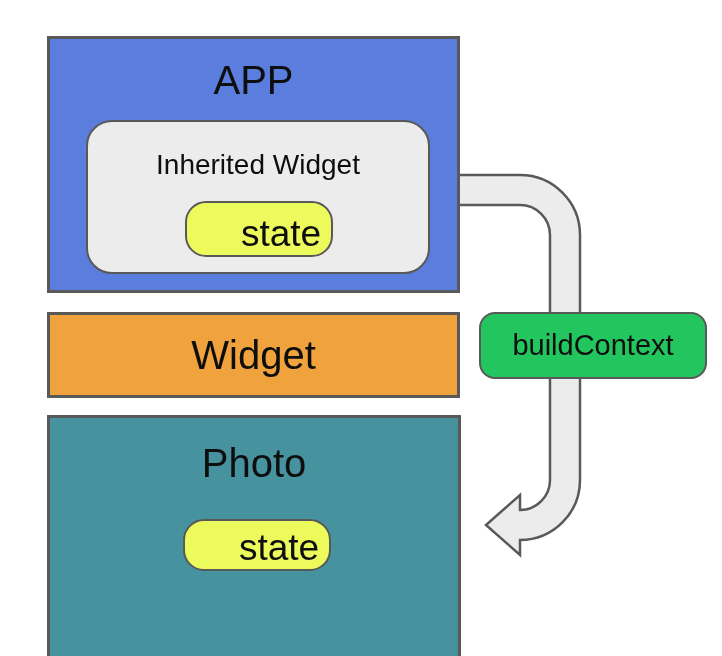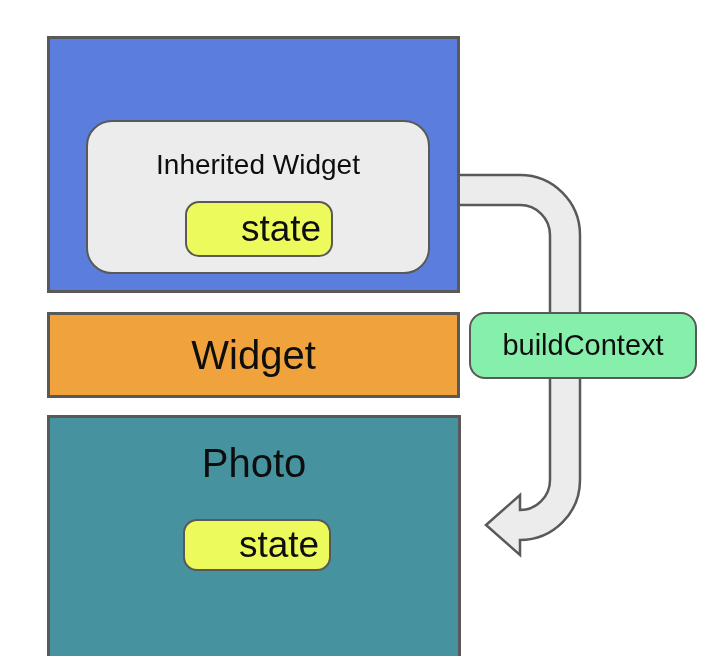--- a/index.html
+++ b/index.html
@@ -29,22 +29,22 @@
   .gallery-title { font-size: 40px; }
 
   .inherited-box {
     position: absolute; left: 36px; top: 81px; width: 344px; height: 154px;
     box-sizing: border-box; border: 2.5px solid #595959; border-radius: 26px;
   }
   .inherited-title { font-size: 28px; line-height: 1.2; text-align: center; padding-top: 26px; }
 
   .state-chip {
     position: absolute; box-sizing: border-box;
-    border: 2.5px solid #595959; border-radius: 14px;
-    display: flex; align-items: center; justify-content: center;
+    border: 2.5px solid #595959; border-radius: 21px;
+    display: flex; align-items: flex-end; justify-content: center;
     font-size: 37px;
     padding-left: 44px;
   }
   .state-chip-app   { left: 97px;  top: 79px;  width: 148px; height: 56px; }
   .state-chip-photo { left: 133px; top: 101px; width: 148px; height: 52px; }
 
   .context-label {
     position: absolute; left: 469px; top: 312px; width: 228px; height: 67px;
     box-sizing: border-box; border: 2.5px solid #595959; border-radius: 16px;
     display: flex; align-items: center; justify-content: center;
@@ -56,20 +56,21 @@
 
 <div class="canvas">
 
   <svg class="arrow-svg" viewBox="450 165 160 400" xmlns="http://www.w3.org/2000/svg">
     <path d="M 458 175 H 520 A 60 60 0 0 1 580 235 V 480 A 60 60 0 0 1 520 540
              V 555 L 486 525 L 520 495 V 510 A 30 30 0 0 0 550 480 V 235
              A 30 30 0 0 0 520 205 H 458 Z" style="fill: rgb(236, 236, 236);"></path>
   </svg>
 
   <div class="box app-box" style="background-color: rgb(91, 125, 222);">
+    <div class="box-title app-title">APP</div>
 
     <div class="inherited-box" style="background-color: rgb(236, 236, 236);">
       <div class="inherited-title">Inherited Widget</div>
 
       <div class="state-chip state-chip-app" style="background-color: rgb(237, 250, 92);">
         <span>state</span>
       </div>
     </div>
   </div>
 
@@ -78,17 +79,17 @@
   </div>
 
   <div class="box photo-box" style="background-color: rgb(70, 147, 159);">
     <div class="box-title photo-title">Photo</div>
 
     <div class="state-chip state-chip-photo" style="background-color: rgb(237, 250, 92);">
       <span>state</span>
     </div>
   </div>
 
-  <div class="context-label" style="background-color: #86efac;">
+  <div class="context-label" style="background-color: #22c55e; margin-left: 10px;">
     <span>buildContext</span>
   </div>
 
 </div>
 
 </body></html>

